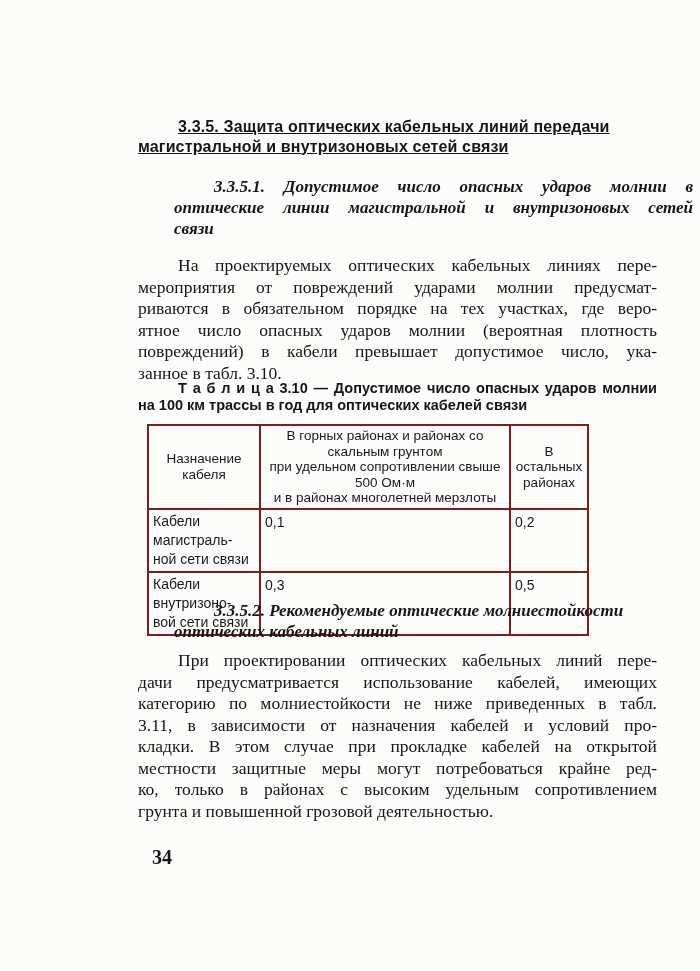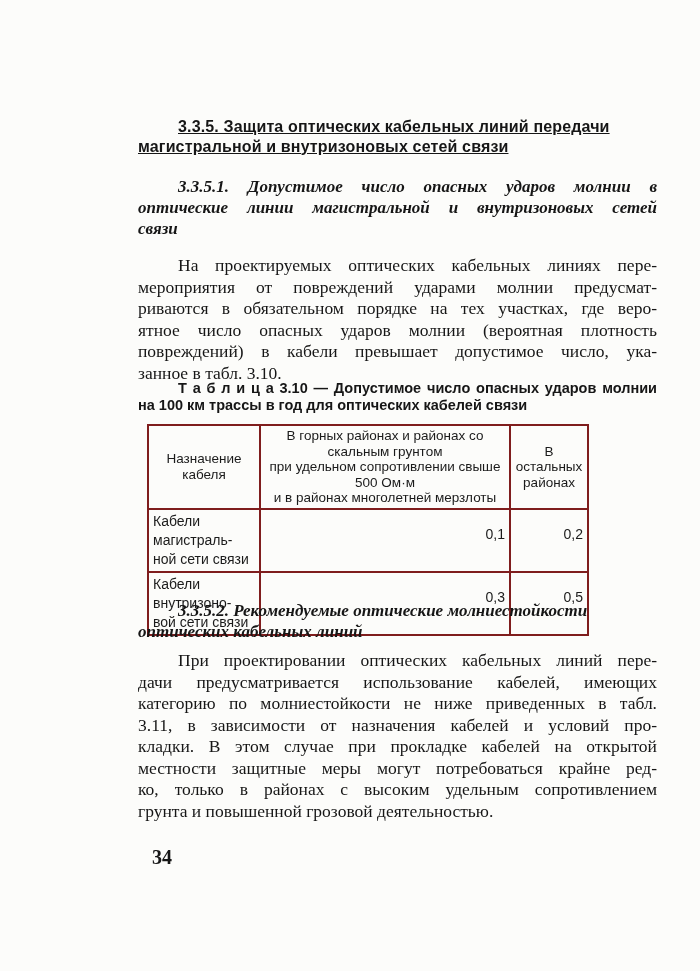--- a/index.html
+++ b/index.html
@@ -27,20 +27,21 @@
     line-height:19.5px;
     letter-spacing:0.15px;
     text-decoration:underline;
   }
   .h-italic {
     font-family:"Liberation Serif", serif;
     font-weight:700;
     font-style:italic;
     font-size:17px;
     line-height:21px;
+    margin-left:36px;
   }
   .body-text {
     font-size:17.5px;
     line-height:21.5px;
   }
   .caption {
     font-family:"Liberation Sans", sans-serif;
     font-weight:700;
     font-size:14.5px;
     line-height:17px;
@@ -67,22 +68,22 @@
     line-height:15.5px;
     height:52px;
   }
   table.t310 td {
     vertical-align:top;
     line-height:19px;
     height:38px;
     font-size:14px;
   }
   table.t310 td.val {
-    text-align:right;
-    padding-top:15px;
+    text-align:left;
+    padding-top:3px;
   }
   .pagenum {
     position:absolute;
     left:152px; top:846px;
     font-weight:700;
     font-size:20px;
   }
 </style>
 </head>
 <body>

